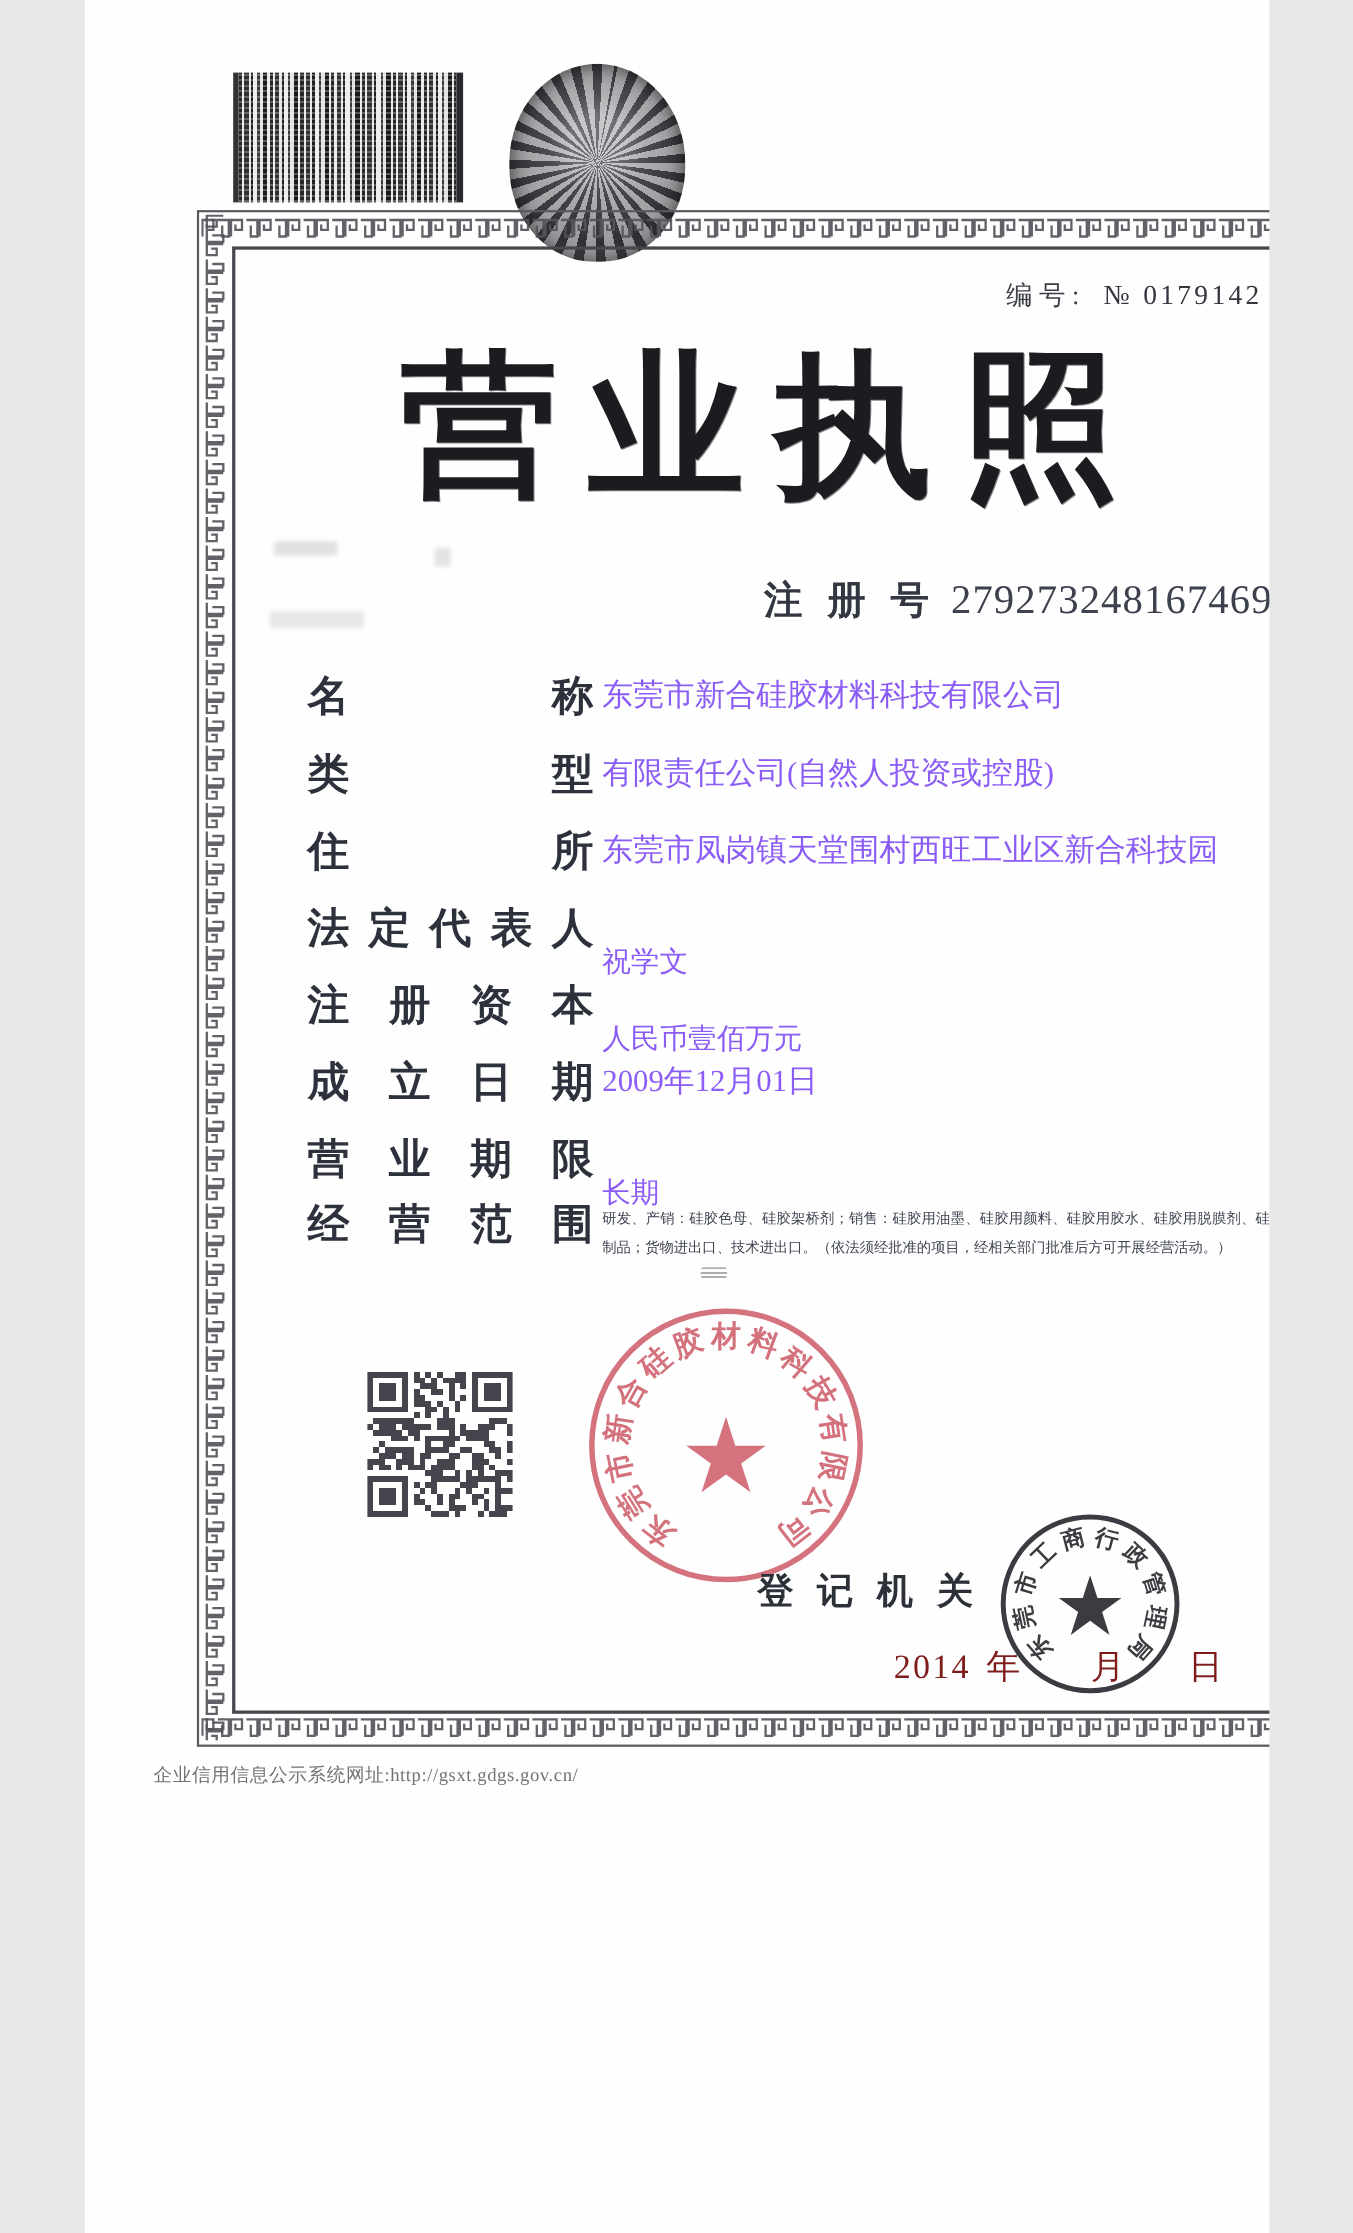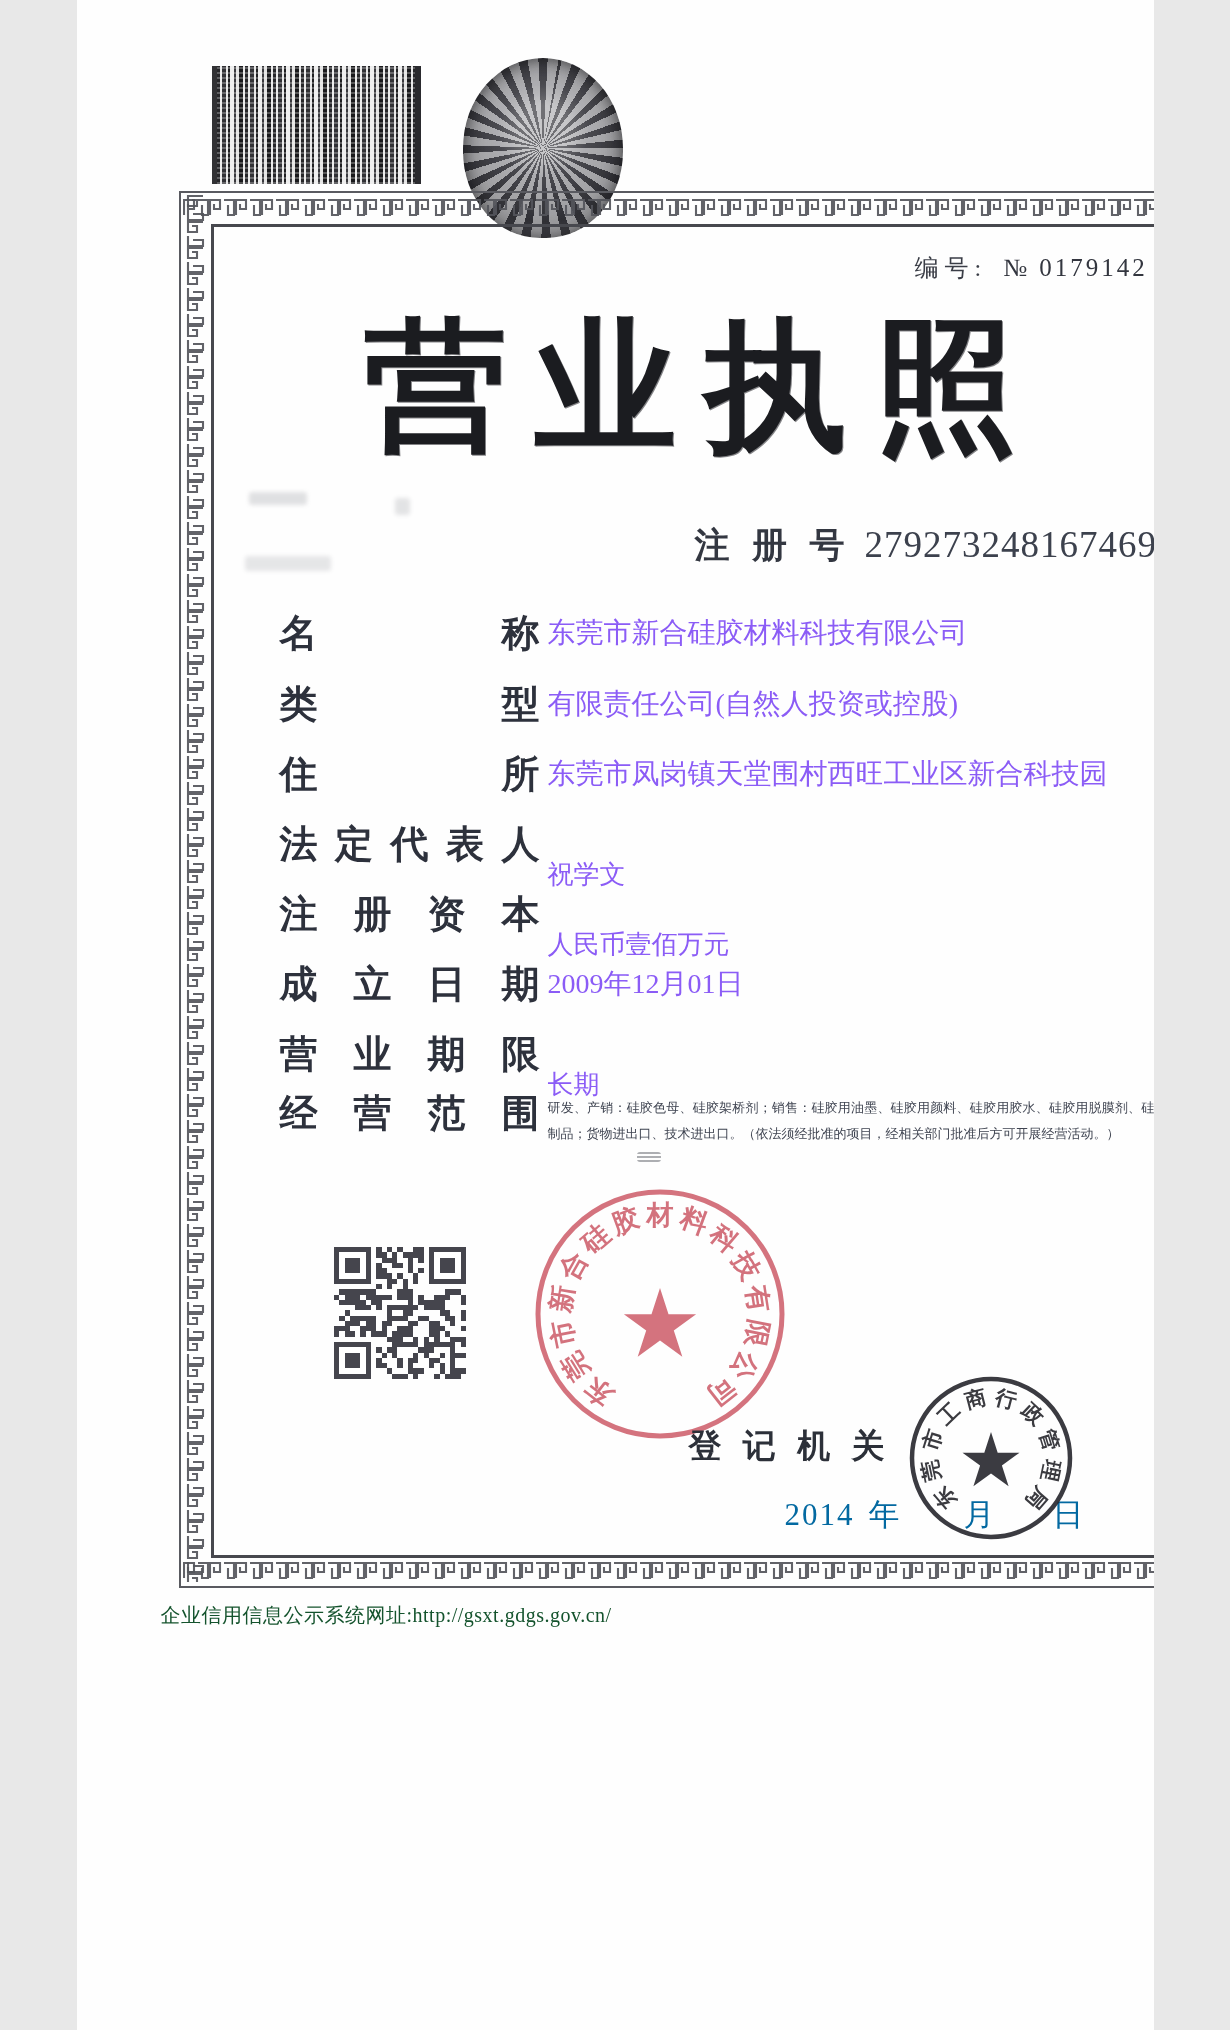--- a/index.html
+++ b/index.html
@@ -56,27 +56,27 @@
   .row .val{margin-left:8px; font-size:28px; color:#8b5cf6; line-height:46px; white-space:nowrap;}
   .row .val.small{font-size:26px;margin-top:31px;}
   .row .val.para{
     width:620px; font-size:13px; line-height:26px; white-space:normal;
     text-align:justify; margin-top:13px; color:#3f4451;
   }
   
   .seal{position:absolute;}
   
   .registrar{position:absolute; left:612px; top:1424px; width:196px; font-size:33px; font-weight:700; color:#2c3039;}
-  .dateline{position:absolute; left:708px; top:1494px; font-size:31px; color:#0369a1; display:flex; align-items:baseline;}
+  .dateline{position:absolute; left:736px; top:1494px; font-size:31px; color:#7f1d1d; display:flex; align-items:baseline;}
   .dateline .y{letter-spacing:2px;}
   .dateline .u1{margin-left:14px;}
   .dateline .u2{margin-left:64px;}
   .dateline .u3{margin-left:58px;}
   
-  .footer-left{position:absolute; left:84px; top:1602px; font-size:20px; color:#14532d; letter-spacing:.5px;}
+  .footer-left{position:absolute; left:63px; top:1602px; font-size:17px; color:#737373; letter-spacing:.5px;}
   .footer-right{position:absolute; left:700px; top:1600px; font-size:20.5px; font-weight:700; color:#34363e; letter-spacing:.5px;}
   
   .qr{position:absolute; left:257px; top:1247px;}
   
   .art{position:absolute; background:#6a6d76; filter:blur(2px); border-radius:3px;}
   .a1{left:172px; top:492px; width:58px; height:13px; opacity:.20;}
   .a2{left:318px; top:498px; width:15px; height:17px; opacity:.18;}
   .a3{left:168px; top:556px; width:86px; height:15px; opacity:.16;}
   .a4{left:560px; top:1152px; width:24px; height:5px; opacity:.45; filter:none; background:repeating-linear-gradient(0deg,#4a4d55 0 2px,transparent 2px 4px); height:10px;}
 </style>

